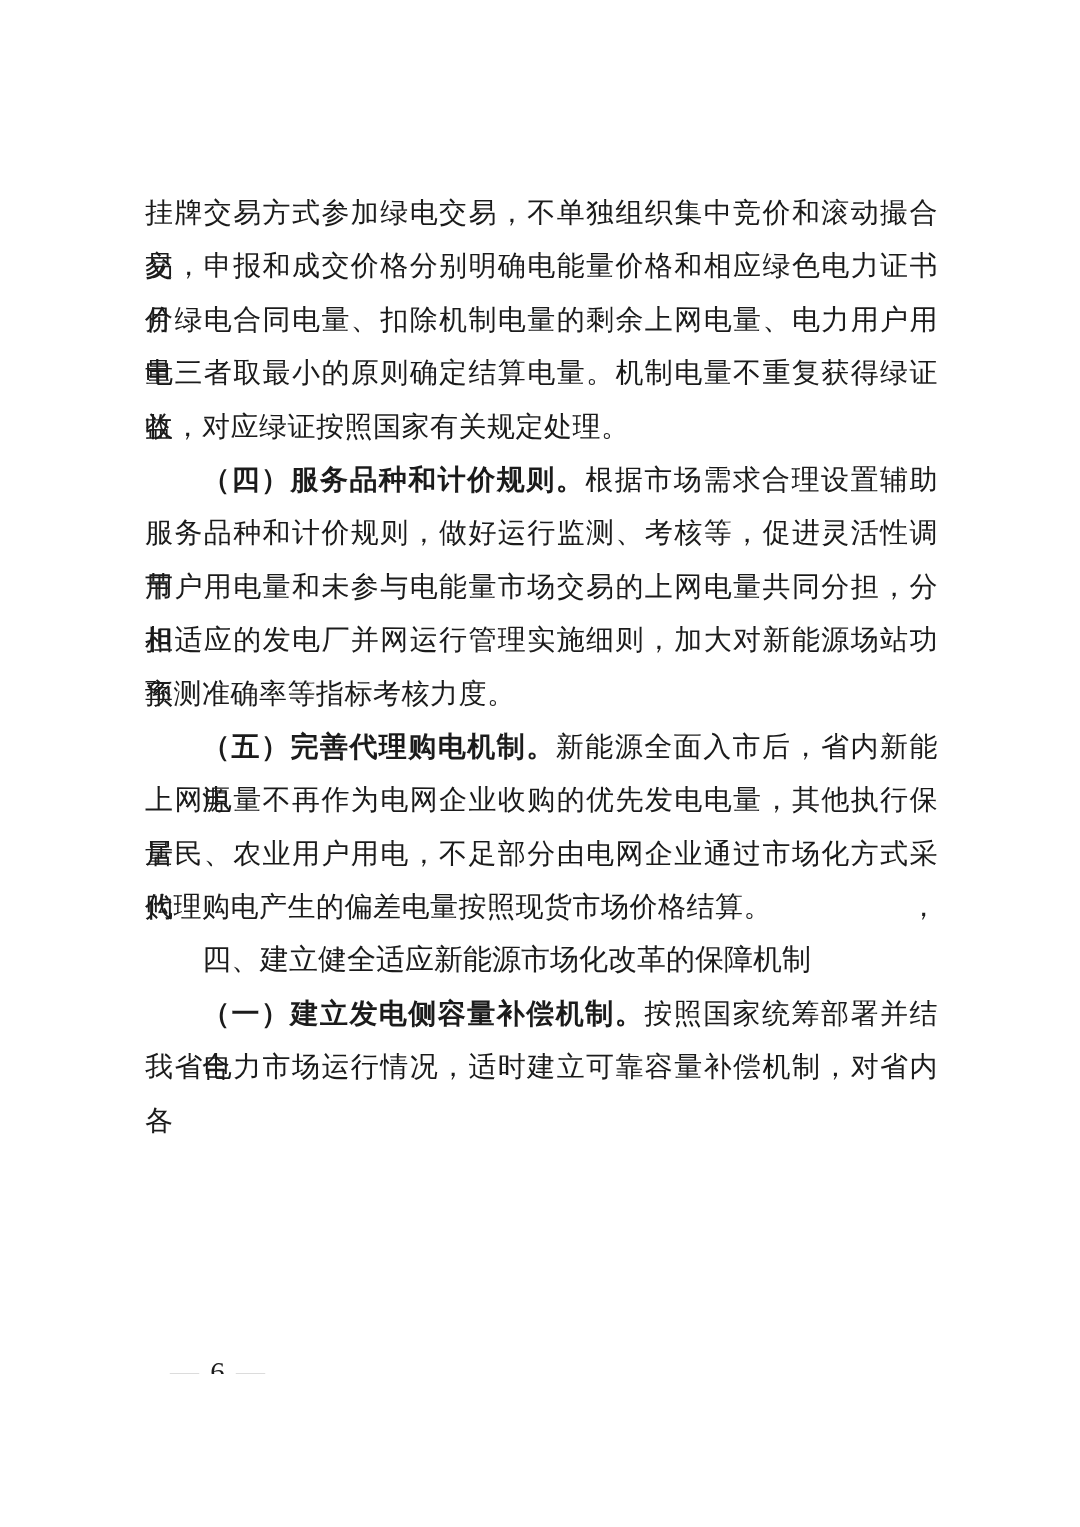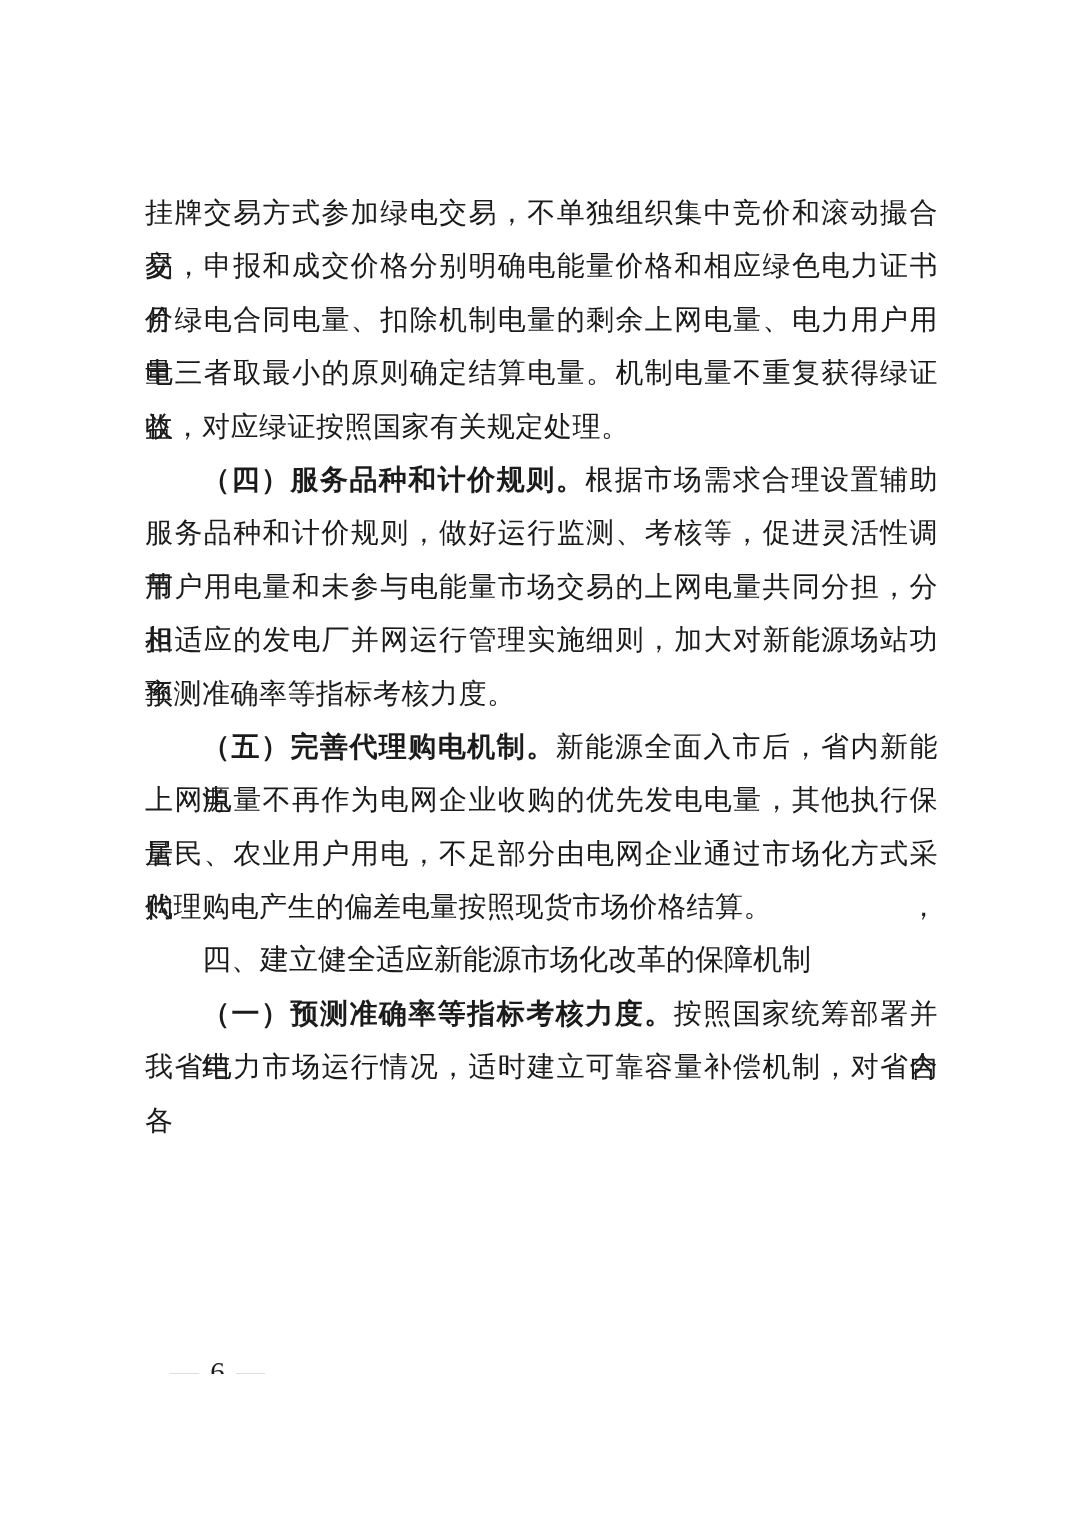--- a/index.html
+++ b/index.html
@@ -71,17 +71,17 @@
       <div class="line indent fill"><span class="lead">（四）服务品种和计价规则。</span><span>根据市场需求合理设置辅助</span></div>
       <div class="line fill"><span>服务品种和计价规则，做好运行监测、考核等，促进灵活性调节</span></div>
       <div class="line fill"><span>用户用电量和未参与电能量市场交易的上网电量共同分担，分担</span></div>
       <div class="line fill"><span>相适应的发电厂并网运行管理实施细则，加大对新能源场站功率</span></div>
       <div class="line nofill"><span>预测准确率等指标考核力度。</span></div>
       <div class="line indent fill"><span class="lead">（五）完善代理购电机制。</span><span>新能源全面入市后，省内新能源</span></div>
       <div class="line fill"><span>上网电量不再作为电网企业收购的优先发电电量，其他执行保量</span></div>
       <div class="line fill"><span>居民、农业用户用电，不足部分由电网企业通过市场化方式采购，</span></div>
       <div class="line nofill"><span>代理购电产生的偏差电量按照现货市场价格结算。</span></div>
       <div class="line heading indent nofill"><span>四、建立健全适应新能源市场化改革的保障机制</span></div>
-      <div class="line indent fill"><span class="lead">（一）预测准确率等指标考核力度。</span><span>按照国家统筹部署并结合</span></div>
+      <div class="line indent fill"><span class="lead">（一）建立发电侧容量补偿机制。</span><span>按照国家统筹部署并结合</span></div>
       <div class="line fill"><span>我省电力市场运行情况，适时建立可靠容量补偿机制，对省内各</span></div>
     </div>
   <div class="footer">— 6 —</div>
 </div>
 
 </body></html>

